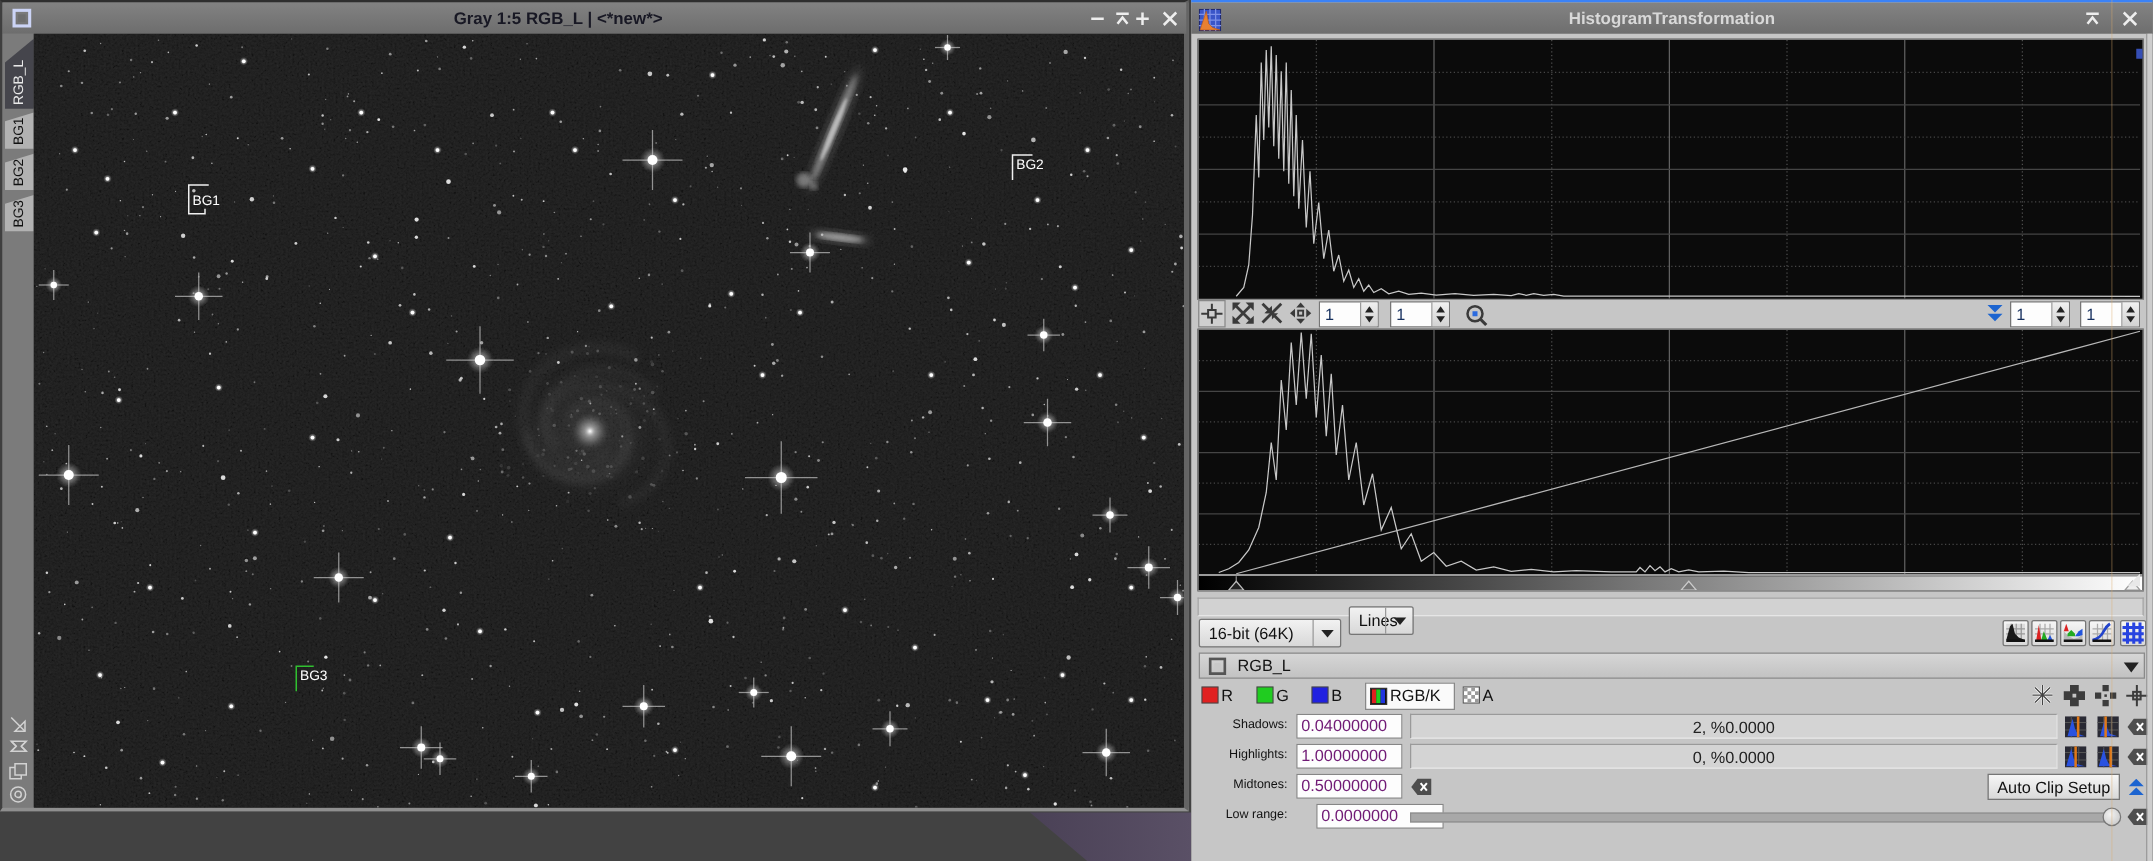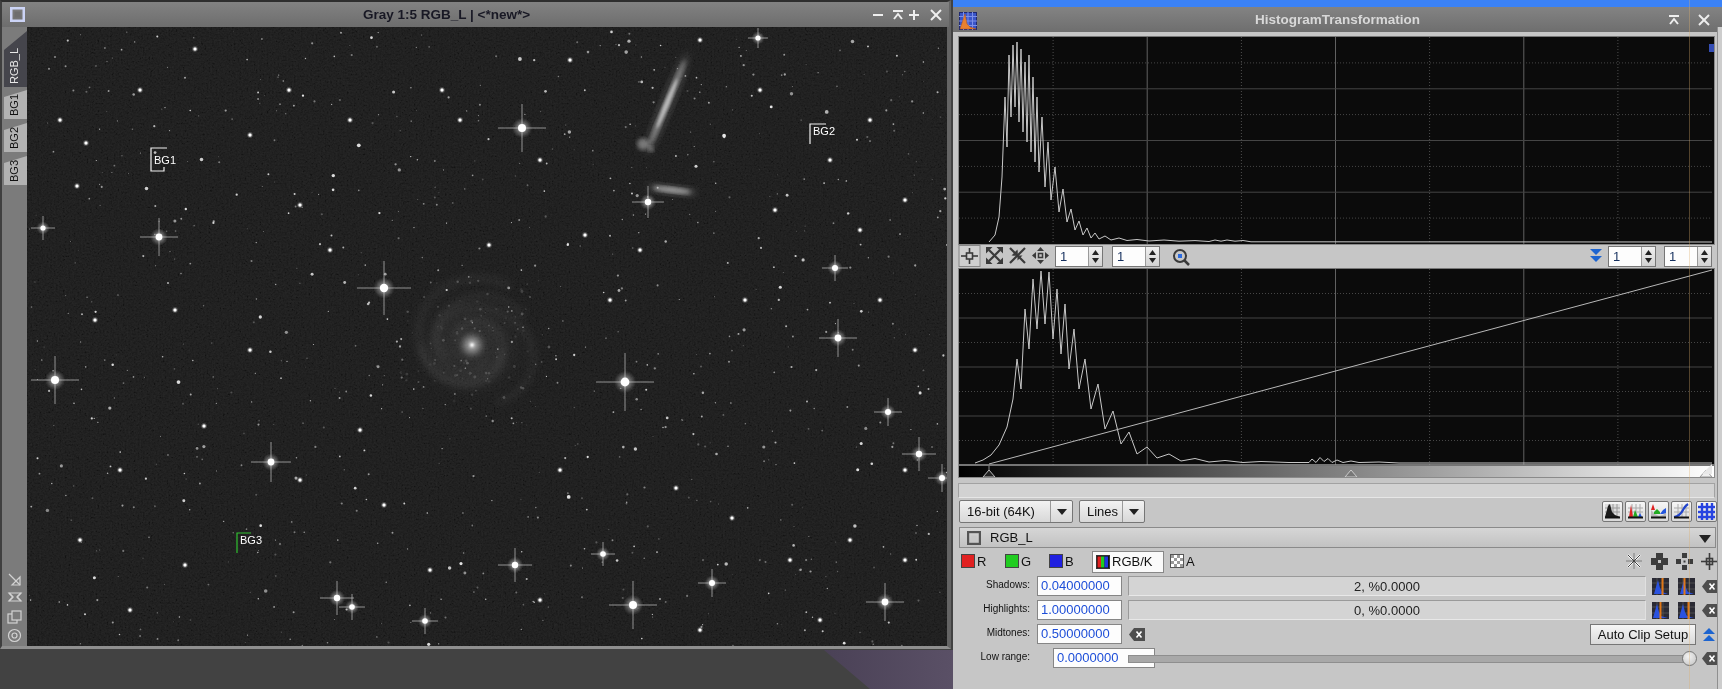--- a/index.html
+++ b/index.html
@@ -1,25 +1,25 @@
 <!DOCTYPE html>
 <html><head><meta charset="utf-8">
 <style>
 *{margin:0;padding:0;box-sizing:border-box}
 html,body{width:1722px;height:689px;overflow:hidden;background:#424242;font-family:"Liberation Sans",sans-serif}
 .abs{position:absolute}
 #imgwin{left:0;top:0;width:951px;height:649px;background:#7b7b7b;border-right:4px solid #646464;border-bottom:3px solid #8f8f8f;border-top:2px solid #2e2e2e;border-left:2px solid #3f3f3f}
 #ititle{left:0;top:0;width:947px;height:25px;background:linear-gradient(#828282,#6d6d6d);color:#181824;font-weight:bold;font-size:13.5px;text-align:center;line-height:25px;padding-left:30px;padding-right:88px}
 #sidebar{left:0;top:25px;width:25px;height:619px;background:#7b7b7b}
 #starwrap{left:25px;top:25px;width:920px;height:619px;overflow:hidden;background:#151515}
-#dlg{left:953px;top:0;width:769px;height:689px;background:#c6c6c6;border-top:7px solid #3b82f6}
+#dlg{left:953px;top:0;width:769px;height:689px;background:#c6c6c6;border-top:2px solid #3b82f6}
 #dtitle{left:0;top:0;width:769px;height:25px;background:linear-gradient(#838383,#6e6e6e);color:#d8d8d8;font-weight:bold;font-size:13.5px;text-align:center;line-height:25px}
 .panel{position:absolute;left:5px;width:757px;background:#0b0b0b;border:1px solid #8a8a8a;border-top-color:#777;}
 .lbl{position:absolute;font-size:10px;color:#111;text-align:right;width:70px}
-.inp{position:absolute;height:20px;background:#fdfdfd;border:1px solid #868686;font-size:13px;color:#1d4ed8;padding:1px 3px 0 3px}
+.inp{position:absolute;height:20px;background:#fdfdfd;border:1px solid #868686;font-size:13px;color:#701a75;padding:1px 3px 0 3px}
 .ro{position:absolute;left:175px;width:518px;height:20px;background:#d4d4d4;border:1px solid #9a9a9a;border-bottom-color:#e8e8e8;border-right-color:#e0e0e0;font-size:13px;color:#222;text-align:center;line-height:19px}
 .btn{position:absolute;background:linear-gradient(#f6f6f6,#d9d9d9);border:1px solid #767676;border-radius:2px}
 .ddl{position:absolute;height:23px;background:linear-gradient(#f2f2f2,#d8d8d8);border:1px solid #767676;border-radius:2px;font-size:13px;color:#111;line-height:21px;padding-left:7px}
 .ddl .ar{position:absolute;right:0;top:0;bottom:0;width:22px;border-left:1px solid #9a9a9a}
 .ddl .ar:after{content:"";position:absolute;left:6px;top:8px;border:5px solid transparent;border-top:6px solid #222}
 .spin{position:absolute;height:21px;background:#fdfdfd;border:1px solid #767676}
 .spin .num{position:absolute;left:4px;top:2px;font-size:13px;color:#16305e}
 .spin .arr{position:absolute;right:0;top:0;bottom:0;width:14px;background:linear-gradient(#f0f0f0,#d2d2d2);border-left:1px solid #9a9a9a}
 svg{display:block}
 </style></head>
@@ -1492,21 +1492,21 @@
       <path d="M30 201 L36 208 L24 208 Z" fill="#222" stroke="#bbb" stroke-width="1"></path>
       <path d="M392 201 L398 208 L386 208 Z" fill="#777" stroke="#ccc" stroke-width="1"></path>
       <path d="M747 201 L753 208 L741 208 Z" fill="#eee" stroke="#999" stroke-width="1"></path>
       <path d="M753 195 L743 205 L753 205 Z" fill="#e8e8e8"></path>
     </svg>
   </div>
 
   <div class="abs" style="left:5px;top:476px;width:757px;height:15px;background:#d2d2d2;border:1px solid #a2a2a2;border-bottom-color:#e6e6e6"></div>
 
   <div class="ddl" style="left:6px;top:493px;width:114px">16-bit (64K)<span class="ar"></span></div>
-  <div class="ddl" style="left:126px;top:493px;width:66px">Lines<span class="ar"></span></div>
+  <div class="ddl" style="left:126px;top:483px;width:52px">Lines<span class="ar"></span></div>
   <div class="btn" style="left:649px;top:494px;width:21px;height:21px">
       <svg width="19" height="19">
         <rect x="2" y="2" width="15" height="13" fill="#ddd"></rect>
         <g stroke="#999" stroke-width="1">
           <line x1="6" y1="2" x2="6" y2="15"></line>
           <line x1="10" y1="2" x2="10" y2="15"></line>
           <line x1="14" y1="2" x2="14" y2="15"></line>
           <line x1="2" y1="6" x2="17" y2="6"></line>
           <line x1="2" y1="10" x2="17" y2="10"></line>
         </g>

